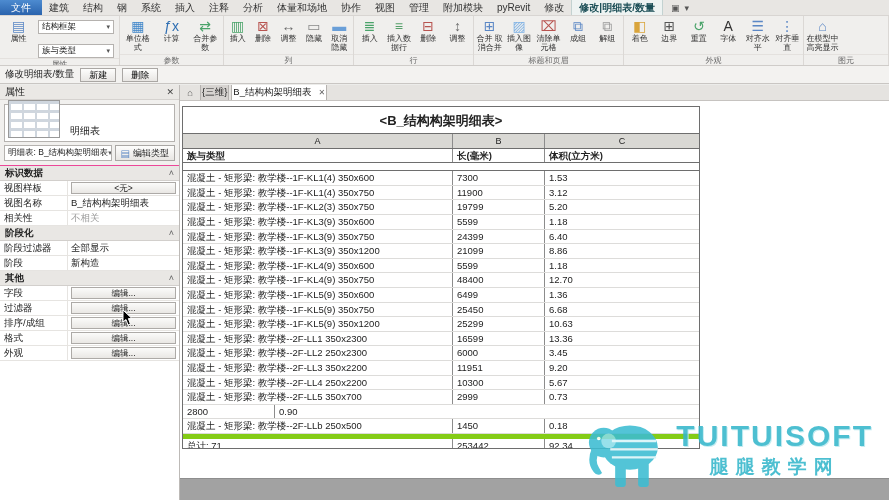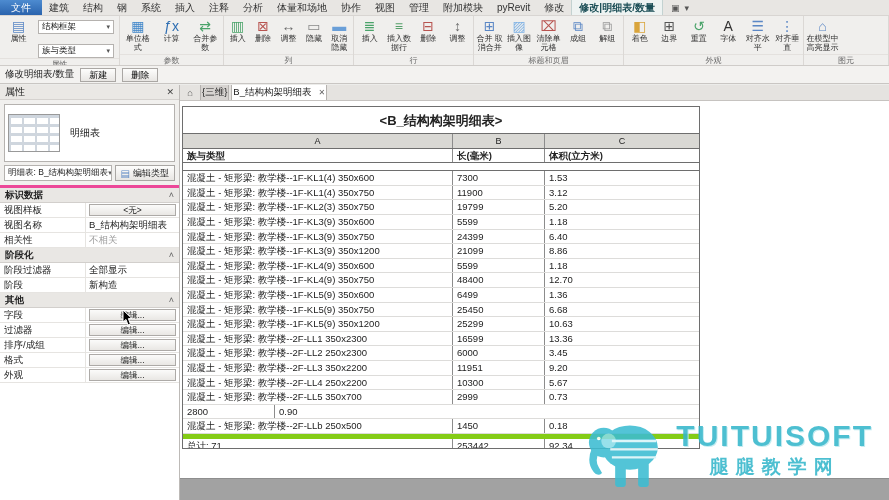--- a/index.html
+++ b/index.html
@@ -33,34 +33,34 @@
 
   
   .optionsbar { height: 18px; background: #f3f2f0; border-bottom: 1px solid #c9c6c3; display: flex; align-items: center; gap: 6px; padding: 0 5px; font-size: 9.5px; }
   .obtn { border: 1px solid #aaa7a4; background: linear-gradient(#fdfdfc,#e8e6e3); font-size: 9px; padding: 0 8px; height: 14px; line-height: 12px; cursor: pointer; }
 
   
   .main { position: absolute; top: 85px; left: 0; right: 0; bottom: 0; display: flex; }
   .props { width: 180px; background: #f1f0ee; border-right: 1px solid #bdbab7; display: flex; flex-direction: column; position: relative; }
   .ptitle { height: 15px; display: flex; justify-content: space-between; align-items: center; padding: 0 5px; font-size: 10px; background: #eae8e5; border-bottom: 1px solid #d5d2cf; }
   .pclose { cursor: pointer; color: #444; font-size: 9px; }
-  .typebox { margin: 4px 4px 3px; background: #fff; border: 1px solid #b5b2af; height: 58px; display: flex; align-items: center; gap: 10px; padding: 3px; cursor: pointer; }
+  .typebox { margin: 4px 4px 3px; background: #fff; border: 1px solid #b5b2af; height: 38px; display: flex; align-items: flex-end; gap: 10px; padding: 3px; cursor: pointer; }
   .thumb { width: 52px; height: 38px; border: 1px solid #999; background:
     repeating-linear-gradient(#cfd6de 0 3px, transparent 3px 9px),
     repeating-linear-gradient(90deg, #cfd6de 0 2px, transparent 2px 13px), #fff; }
   .tlabel { font-size: 10px; color: #222; }
   .combo-row { display: flex; margin: 0 4px 4px; gap: 3px; align-items: flex-start; }
   .combo { flex: 1; height: 16px; background: #fff; border: 1px solid #b5b2af; font-size: 8.5px; display: flex; align-items: center; justify-content: space-between; padding: 0 3px; cursor: pointer; white-space: nowrap; overflow: hidden; }
   .edit-type { height: 16px; border: 1px solid #aaa7a4; background: linear-gradient(#fdfdfc,#e8e6e3); font-size: 9px; display: flex; align-items: center; gap: 3px; padding: 0 5px; cursor: pointer; white-space: nowrap; }
   .etico { color: #5b87c5; font-size: 10px; }
-  .pgrid { flex: 1; background: #fff; border-top: 3px solid #ec4899; overflow: hidden; font-size: 9.5px; }
+  .pgrid { flex: 1; background: #fff; border-top: 1px solid #ec4899; overflow: hidden; font-size: 9.5px; }
   .prow { display: flex; height: 15px; border-bottom: 1px solid #e6e4e1; align-items: stretch; }
   .phead { background: #e9e7e4; font-weight: bold; justify-content: space-between; align-items: center; padding: 0 5px; border-bottom: 1px solid #d2cfcc; cursor: pointer; }
   .chev { font-weight: normal; color: #666; font-size: 9px; }
-  .pl { width: 86px; padding: 0 4px; border-right: 1px solid #e6e4e1; display: flex; align-items: center; white-space: nowrap; overflow: hidden; }
+  .pl { width: 68px; padding: 0 4px; border-right: 1px solid #e6e4e1; display: flex; align-items: center; white-space: nowrap; overflow: hidden; }
   .pv { flex: 1; display: flex; align-items: center; padding: 1px 3px; overflow: hidden; }
   .pbtn { flex: 1; border: 1px solid #adaaa7; background: linear-gradient(#fbfbfa,#e9e7e4); text-align: center; font-size: 8.5px; height: 12px; line-height: 11px; cursor: pointer; white-space: nowrap; overflow: hidden; }
   .pval { white-space: nowrap; overflow: hidden; }
   .pdim { color: #9a9a9a; white-space: nowrap; }
   .cursor { position: absolute; left: 122px; top: 224px; z-index: 30; }
 
   
   .canvas { flex: 1; position: relative; background: #fff; overflow: hidden; }
   .viewtabs { height: 16px; background: #e5e3e0; display: flex; align-items: flex-end; border-bottom: 1px solid #c6c3c0; font-size: 9.5px; }
   .vhome { width: 20px; text-align: center; color: #555; cursor: pointer; align-self: center; }

